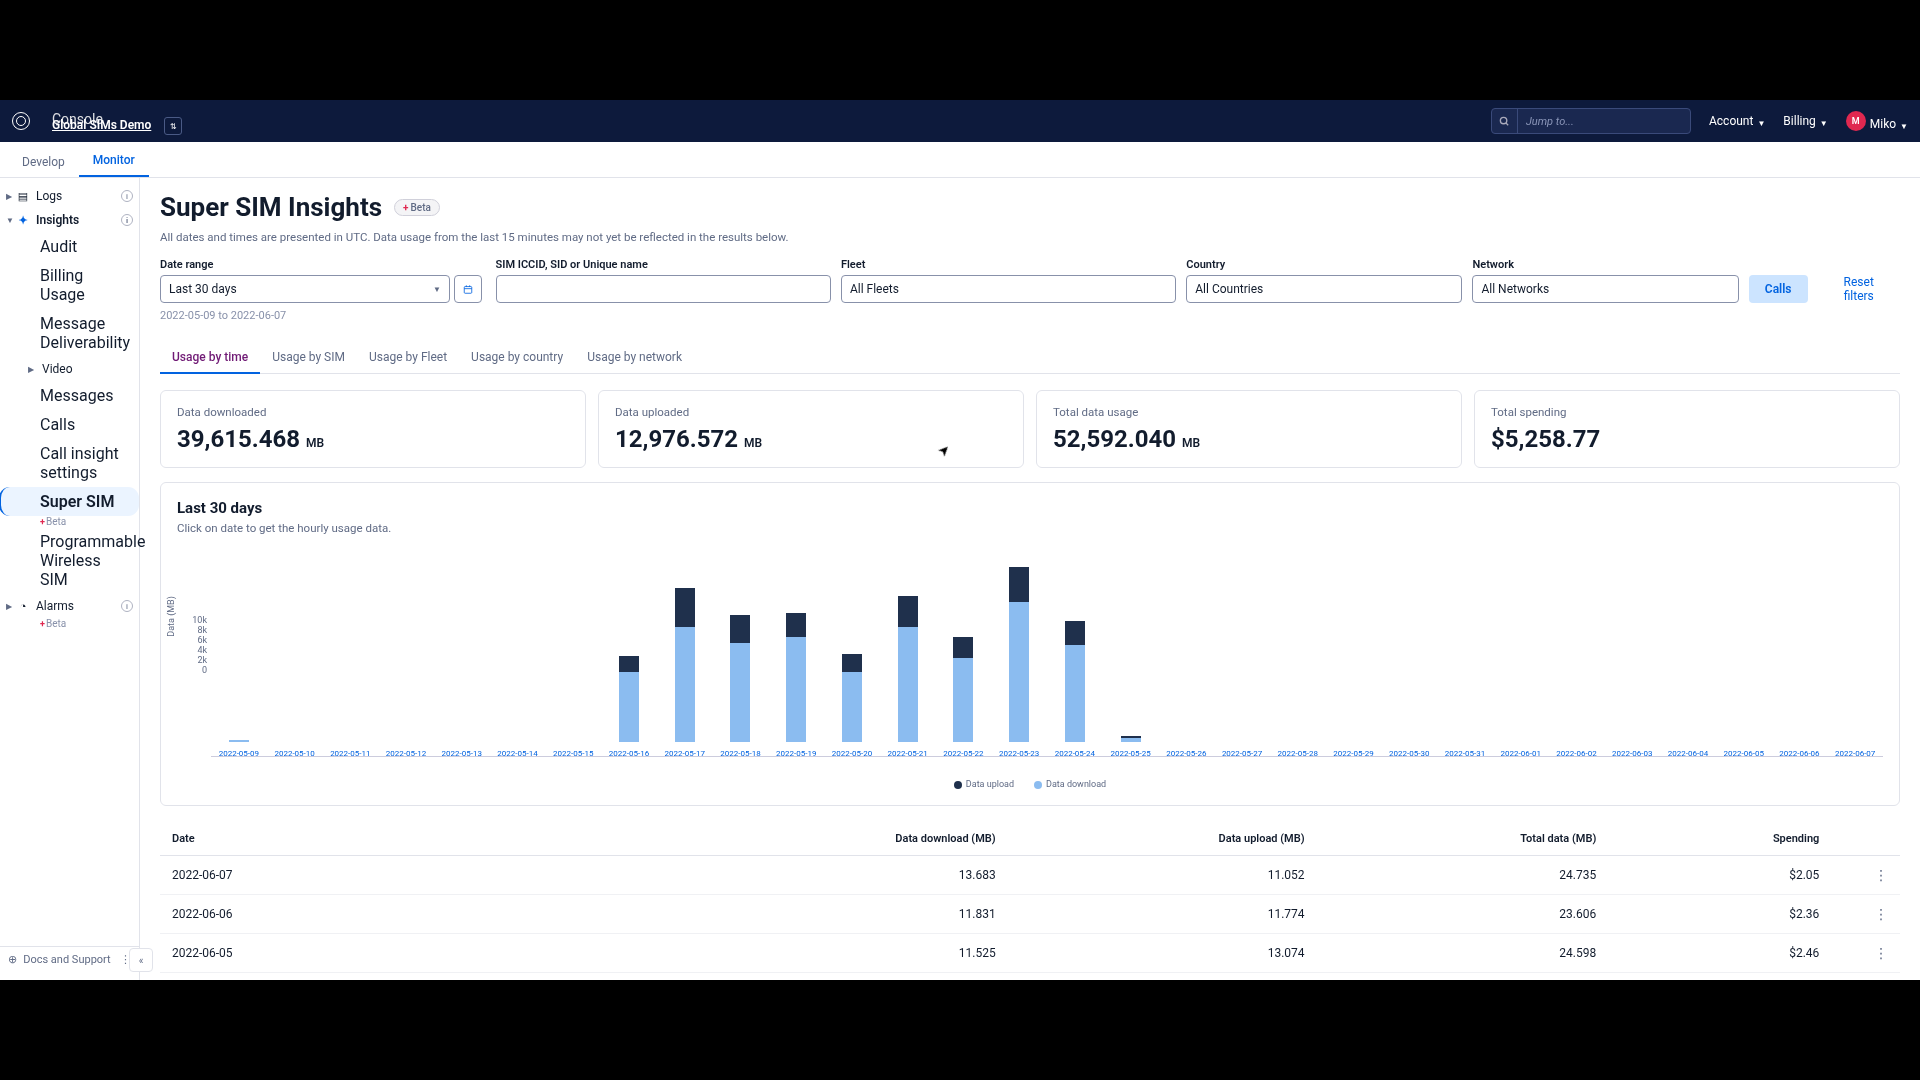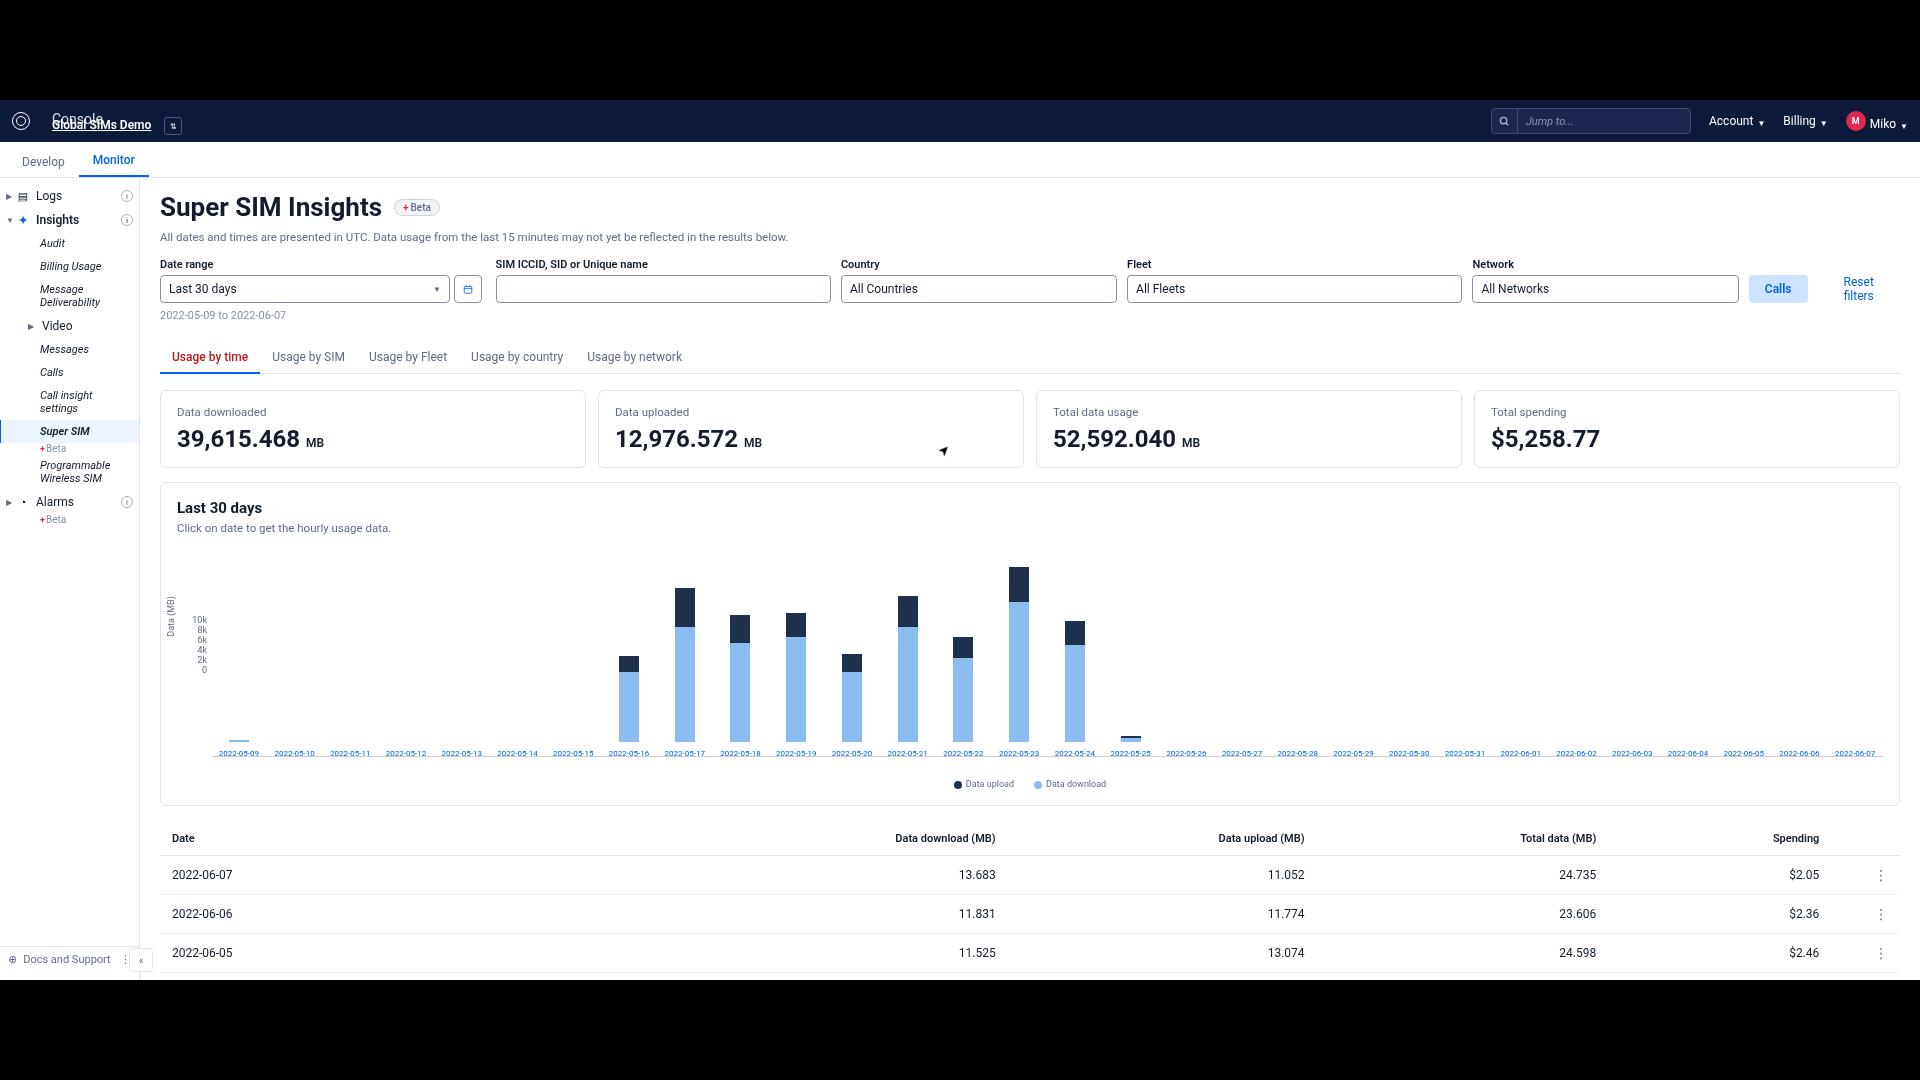--- a/index.html
+++ b/index.html
@@ -23,22 +23,22 @@
 .tabs-row { height: 36px; border-bottom: 1px solid #e1e3ea; display: flex; align-items: flex-end; padding-left: 8px; background: #fff; }
 .tabs-row .tab { padding: 8px 14px; font-size: 12px; color: #606b85; cursor: pointer; }
 .tabs-row .tab.active { color: #0263e0; border-bottom: 2px solid #0263e0; font-weight: 500; }
 .main-wrap { display: flex; height: calc(100% - 78px); }
 .sidebar { width: 140px; border-right: 1px solid #e1e3ea; padding-top: 6px; position: relative; font-size: 12px; color: #121c2d; }
 .sb-item { display: flex; align-items: center; padding: 5px 8px 5px 6px; cursor: pointer; position: relative; }
 .sb-item .chev { width: 10px; font-size: 8px; color: #606b85; }
 .sb-item .icon { width: 14px; height: 14px; margin-right: 6px; display: inline-flex; align-items: center; justify-content: center; font-size: 11px; }
 .sb-item .info { position: absolute; right: 6px; top: 6px; width: 12px; height: 12px; border: 1px solid #aeb2c1; border-radius: 50%; font-size: 8px; display: flex; align-items: center; justify-content: center; color: #606b85; }
 .sb-item.bold { font-weight: 600; }
-.sb-sub { padding: 5px 8px 5px 40px; font-size: 11px; cursor: pointer; font-style: italic; }
-.sb-sub.active { background: #ebf4ff; font-weight: 600; border-left: 2px solid #0263e0; margin-left: -1px; padding-left: 39px; }
+.sb-sub { padding: 5px 8px 5px 40px; font-size: 16px; cursor: pointer; }
+.sb-sub.active { background: #ebf4ff; font-weight: 600; border-left: 2px solid #0263e0; margin-left: -1px; padding-left: 39px; border-radius: 11px; }
 .beta-sm { font-size: 10px; color: #8891aa; padding-left: 40px; }
 .beta-sm::before { content: "+"; color: #e02850; font-weight: bold; margin-right: 1px; font-size: 9px; }
 .sb-footer { position: absolute; bottom: 8px; left: 0; width: 100%; display: flex; align-items: center; padding: 6px 8px; font-size: 11px; color: #606b85; border-top: 1px solid #e1e3ea; }
 .sb-footer .dots { margin-left: auto; }
 .collapse-btn { position: absolute; bottom: 8px; right: -14px; width: 24px; height: 24px; font-size: 10px; color: #606b85; background: #fff; border: 1px solid #e1e3ea; border-radius: 4px; display: flex; align-items: center; justify-content: center; cursor: pointer; }
 .content { flex: 1; padding: 14px 20px; overflow-y: auto; }
 .page-title { font-size: 26px; font-weight: 700; display: flex; align-items: center; gap: 12px; }
 .beta-badge { font-size: 10px; background: #f4f4f6; border: 1px solid #d0d0da; border-radius: 10px; padding: 2px 8px; color: #606b85; font-weight: 500; }
 .beta-badge::before { content: "+"; color: #e02850; font-weight: bold; margin-right: 2px; }
 .sub-note { font-size: 11.5px; color: #606b85; margin-top: 8px; }
@@ -48,21 +48,21 @@
 .filter .ctrl { height: 28px; border: 1px solid #8891aa; border-radius: 4px; padding: 0 8px; font-size: 12px; display: flex; align-items: center; background: #fff; }
 .filter .ctrl input { border: 0; outline: none; width: 100%; font-size: 12px; }
 .date-ctrl { display: flex; gap: 4px; }
 .date-ctrl .sel { width: 290px; display: flex; justify-content: space-between; align-items: center; }
 .date-ctrl .cal { width: 28px; display: flex; align-items: center; justify-content: center; color: #0263e0; }
 .apply-btn { height: 28px; background: #cce4ff; color: #0263e0; border: 0; border-radius: 4px; padding: 0 16px; font-size: 12px; font-weight: 600; cursor: pointer; }
 .reset-btn { height: 28px; background: transparent; color: #0263e0; border: 0; padding: 0 10px; font-size: 12px; cursor: pointer; }
 .date-range-text { font-size: 11px; color: #8891aa; margin-top: 6px; }
 .usage-tabs { display: flex; gap: 0; margin-top: 20px; border-bottom: 1px solid #e1e3ea; font-size: 12px; }
 .usage-tabs .utab { padding: 8px 12px; color: #606b85; cursor: pointer; }
-.usage-tabs .utab.active { color: #b91c1c; border-bottom: 2px solid #0263e0; font-weight: 500; margin-bottom: -1px; }
+.usage-tabs .utab.active { color: #701a75; border-bottom: 2px solid #0263e0; font-weight: 500; margin-bottom: -1px; }
 .cards { display: flex; gap: 12px; margin-top: 16px; }
 .card { flex: 1; border: 1px solid #e1e3ea; border-radius: 6px; padding: 14px 16px; }
 .card .lbl { font-size: 11.5px; color: #606b85; }
 .card .val { font-size: 24px; font-weight: 700; margin-top: 6px; }
 .card .unit { font-size: 12px; font-weight: 600; }
 .chart-panel { border: 1px solid #e1e3ea; border-radius: 6px; margin-top: 14px; padding: 16px; }
 .chart-title { font-size: 15px; font-weight: 700; }
 .chart-sub { font-size: 11.5px; color: #606b85; margin-top: 4px; }
 .chart-area { position: relative; height: 210px; margin-top: 12px; display: flex; }
 .y-axis { width: 34px; position: relative; display: flex; flex-direction: column; justify-content: center; align-items: flex-end; padding-right: 4px; font-size: 9px; color: #606b85; padding-bottom: 14px; }
@@ -198,30 +198,30 @@
                 </svg>
               </div>
           </div>
         </div>
         <div class="filter" style="width:340px">
           <label>SIM ICCID, SID or Unique name</label>
           <div class="ctrl">
               <input style="">
             </div>
         </div>
+        <div class="filter" style="width:340px">
+          <label>Fleet</label>
+          <div class="ctrl">
+              <span>All Fleets</span>
+            </div>
+        </div>
         <div class="filter" style="width:280px">
           <label>Country</label>
           <div class="ctrl">
               <span>All Countries</span>
-            </div>
-        </div>
-        <div class="filter" style="width:340px">
-          <label>Fleet</label>
-          <div class="ctrl">
-              <span>All Fleets</span>
             </div>
         </div>
         <div class="filter" style="width:270px">
           <label>Network</label>
           <div class="ctrl">
               <span>All Networks</span>
             </div>
         </div>
         <button class="apply-btn"><span>Calls</span></button>
         <button class="reset-btn">Reset filters</button>

